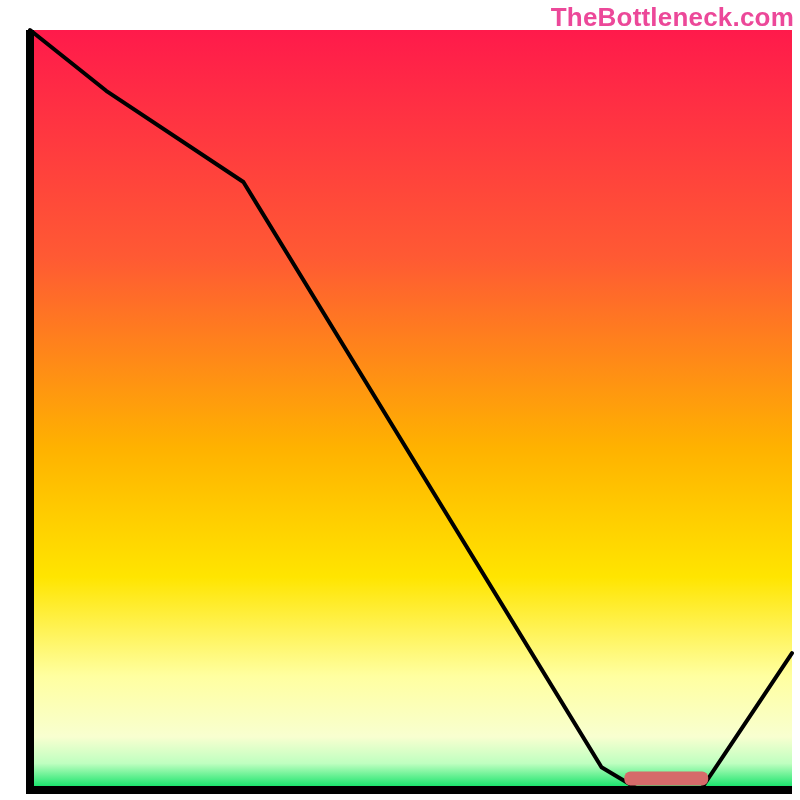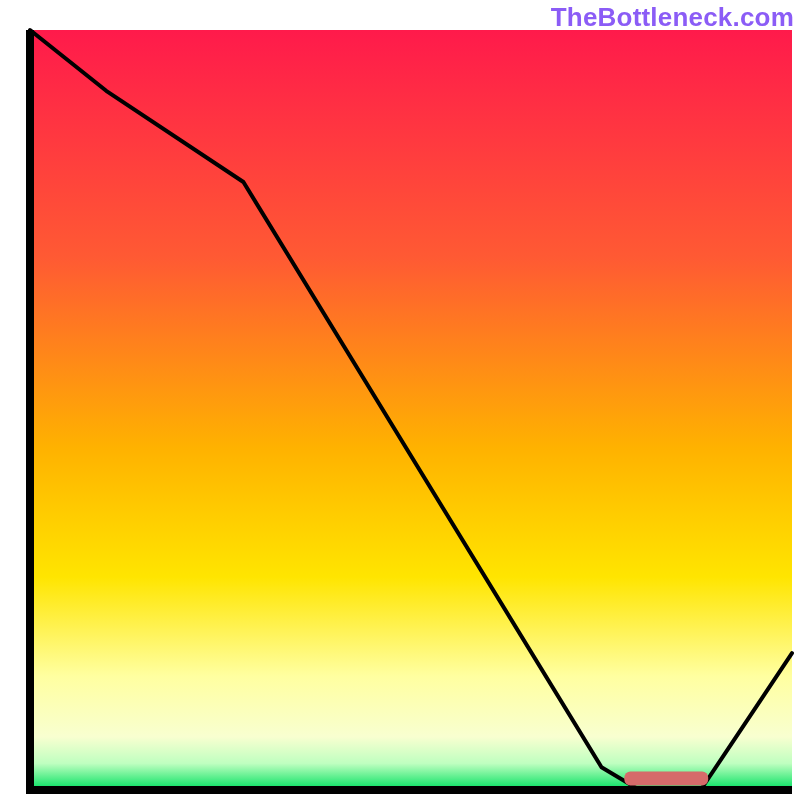--- a/index.html
+++ b/index.html
@@ -15,21 +15,21 @@
     position: relative;
     width: 800px;
     height: 800px;
   }
   .watermark {
     position: absolute;
     top: 2px;
     right: 6px;
     font-size: 26px;
     font-weight: 600;
-    color: #8b5cf6;
+    color: #ec4899;
     letter-spacing: 0.2px;
     z-index: 10;
   }
   svg.chart {
     position: absolute;
     left: 0;
     top: 0;
     width: 800px;
     height: 800px;
     display: block;

